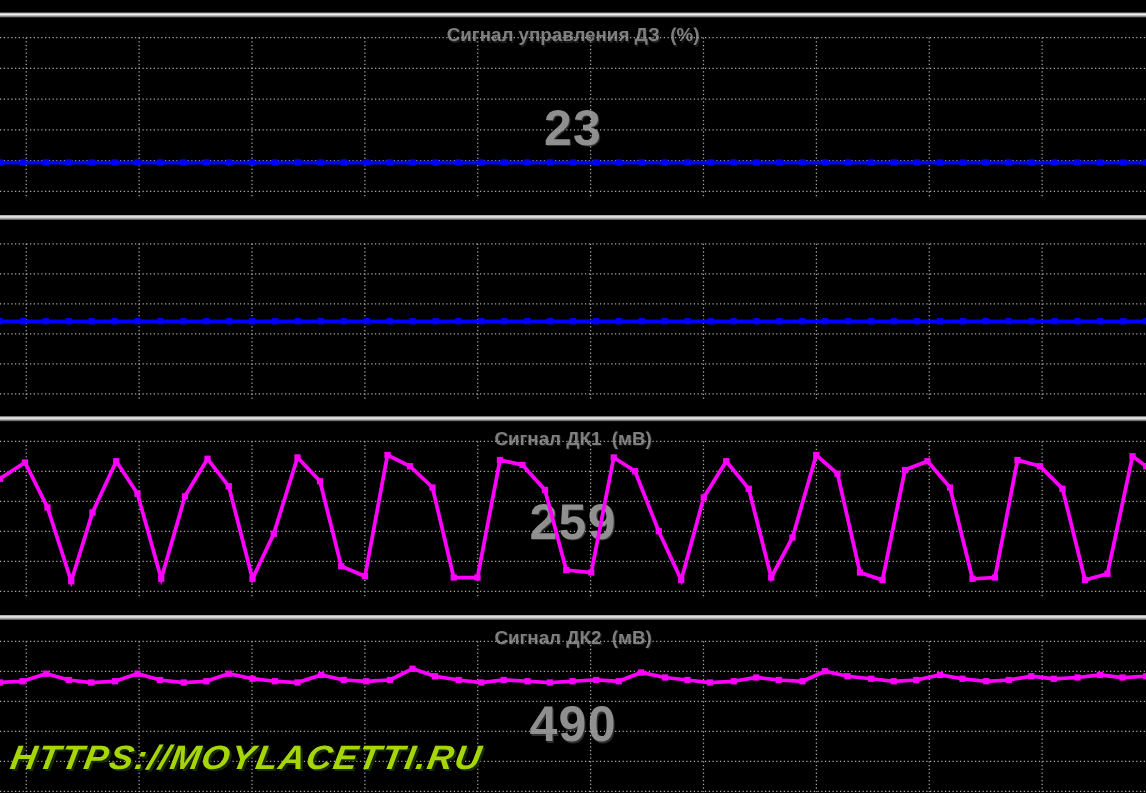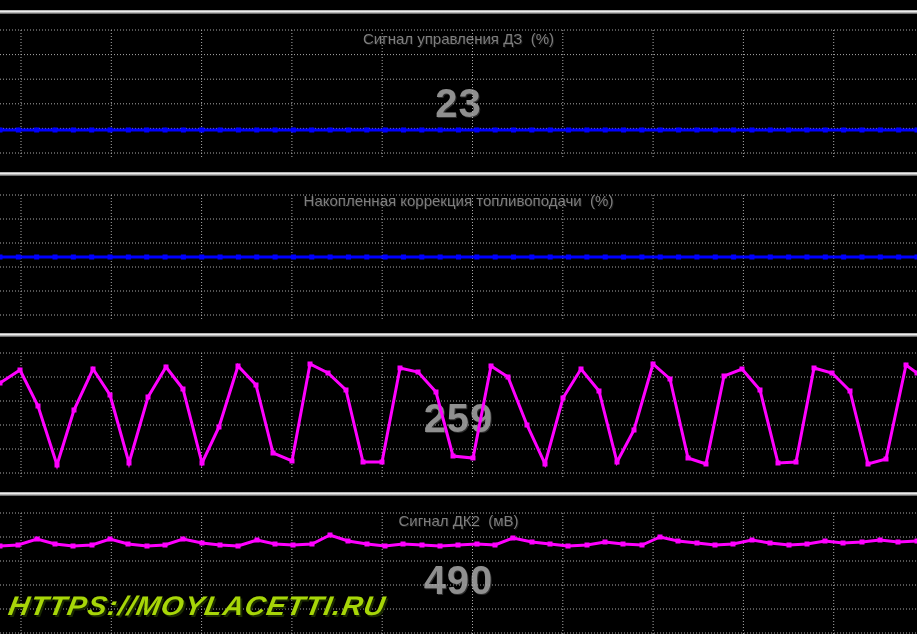--- a/index.html
+++ b/index.html
@@ -7,22 +7,22 @@
     position:relative;width:917px;height:634px;background:#000;
     overflow:hidden;font-family:"Liberation Sans",sans-serif;
     --grid:#a9a9a9;--title:#7e7e7e;--value:#8f8f8f;
   }
   .sep{
     position:absolute;left:0;width:917px;height:4px;
     background:linear-gradient(180deg,#9a9a9a 0%,#f2f2f2 40%,#9a9a9a 72%,#4a4a4a 100%);
   }
   .panel{position:absolute;left:0;width:917px;}
   .chart-title{
-    position:absolute;top:16px;left:0;width:100%;text-align:center;
-    font-size:15px;font-weight:normal;color:var(--title);
+    position:absolute;top:6px;left:0;width:100%;text-align:center;
+    font-size:15px;font-weight:bold;color:var(--title);
     white-space:pre;text-shadow:1px 1px 0 #1b1b1b;z-index:1;
   }
   .chart-value{
     position:absolute;left:0;width:100%;text-align:center;
     font-size:40px;font-weight:bold;color:var(--value);letter-spacing:1px;
     text-shadow:1px 1px 0 #2e2e2e,2px 2px 2px #000;z-index:2;line-height:40px;
   }
   svg.plot{position:absolute;left:0;top:0;z-index:3;}
   .watermark{
     position:absolute;left:6px;top:591px;z-index:5;
@@ -180,21 +180,20 @@
         <rect x="767.78" y="78.5" width="5" height="5" fill="#0000ff"></rect>
         <rect x="786.12" y="78.5" width="5" height="5" fill="#0000ff"></rect>
         <rect x="804.46" y="78.5" width="5" height="5" fill="#0000ff"></rect>
         <rect x="822.8" y="78.5" width="5" height="5" fill="#0000ff"></rect>
         <rect x="841.14" y="78.5" width="5" height="5" fill="#0000ff"></rect>
         <rect x="859.48" y="78.5" width="5" height="5" fill="#0000ff"></rect>
         <rect x="877.82" y="78.5" width="5" height="5" fill="#0000ff"></rect>
         <rect x="896.16" y="78.5" width="5" height="5" fill="#0000ff"></rect>
         <rect x="914.5" y="78.5" width="5" height="5" fill="#0000ff"></rect>
       </svg>
-    <div class="chart-title">Накопленная коррекция топливоподачи  (%)</div>
   </div>
 
   <div class="panel" style="top: 337px; height: 155px;">
     <div class="chart-value" style="top: 61px;">259</div>
     <svg class="plot" width="917" height="155">
         <line x1="0" y1="16" x2="917" y2="16" stroke="#a9a9a9" stroke-width="1" stroke-dasharray="1 2"></line>
         <line x1="0" y1="40" x2="917" y2="40" stroke="#a9a9a9" stroke-width="1" stroke-dasharray="1 2"></line>
         <line x1="0" y1="64" x2="917" y2="64" stroke="#a9a9a9" stroke-width="1" stroke-dasharray="1 2"></line>
         <line x1="0" y1="88" x2="917" y2="88" stroke="#a9a9a9" stroke-width="1" stroke-dasharray="1 2"></line>
         <line x1="0" y1="112" x2="917" y2="112" stroke="#a9a9a9" stroke-width="1" stroke-dasharray="1 2"></line>
@@ -256,20 +255,21 @@
         <rect x="775.5" y="123.5" width="5" height="5" fill="#ff00ff"></rect>
         <rect x="793.5" y="122.5" width="5" height="5" fill="#ff00ff"></rect>
         <rect x="811.5" y="28.5" width="5" height="5" fill="#ff00ff"></rect>
         <rect x="829.5" y="33.5" width="5" height="5" fill="#ff00ff"></rect>
         <rect x="847.5" y="51.5" width="5" height="5" fill="#ff00ff"></rect>
         <rect x="865.5" y="124.5" width="5" height="5" fill="#ff00ff"></rect>
         <rect x="883.5" y="119.5" width="5" height="5" fill="#ff00ff"></rect>
         <rect x="903.5" y="25.5" width="5" height="5" fill="#ff00ff"></rect>
         <rect x="914.5" y="33.5" width="5" height="5" fill="#ff00ff"></rect>
       </svg>
+    <div class="chart-title">Сигнал ДК1  (мВ)</div>
   </div>
 
   <div class="panel" style="top: 496px; height: 138px;">
     <div class="chart-value" style="top: 64px;">490</div>
     <svg class="plot" width="917" height="138">
         <line x1="0" y1="17" x2="917" y2="17" stroke="#a9a9a9" stroke-width="1" stroke-dasharray="1 2"></line>
         <line x1="0" y1="41" x2="917" y2="41" stroke="#a9a9a9" stroke-width="1" stroke-dasharray="1 2"></line>
         <line x1="0" y1="65" x2="917" y2="65" stroke="#a9a9a9" stroke-width="1" stroke-dasharray="1 2"></line>
         <line x1="0" y1="89" x2="917" y2="89" stroke="#a9a9a9" stroke-width="1" stroke-dasharray="1 2"></line>
         <line x1="0" y1="113" x2="917" y2="113" stroke="#a9a9a9" stroke-width="1" stroke-dasharray="1 2"></line>

